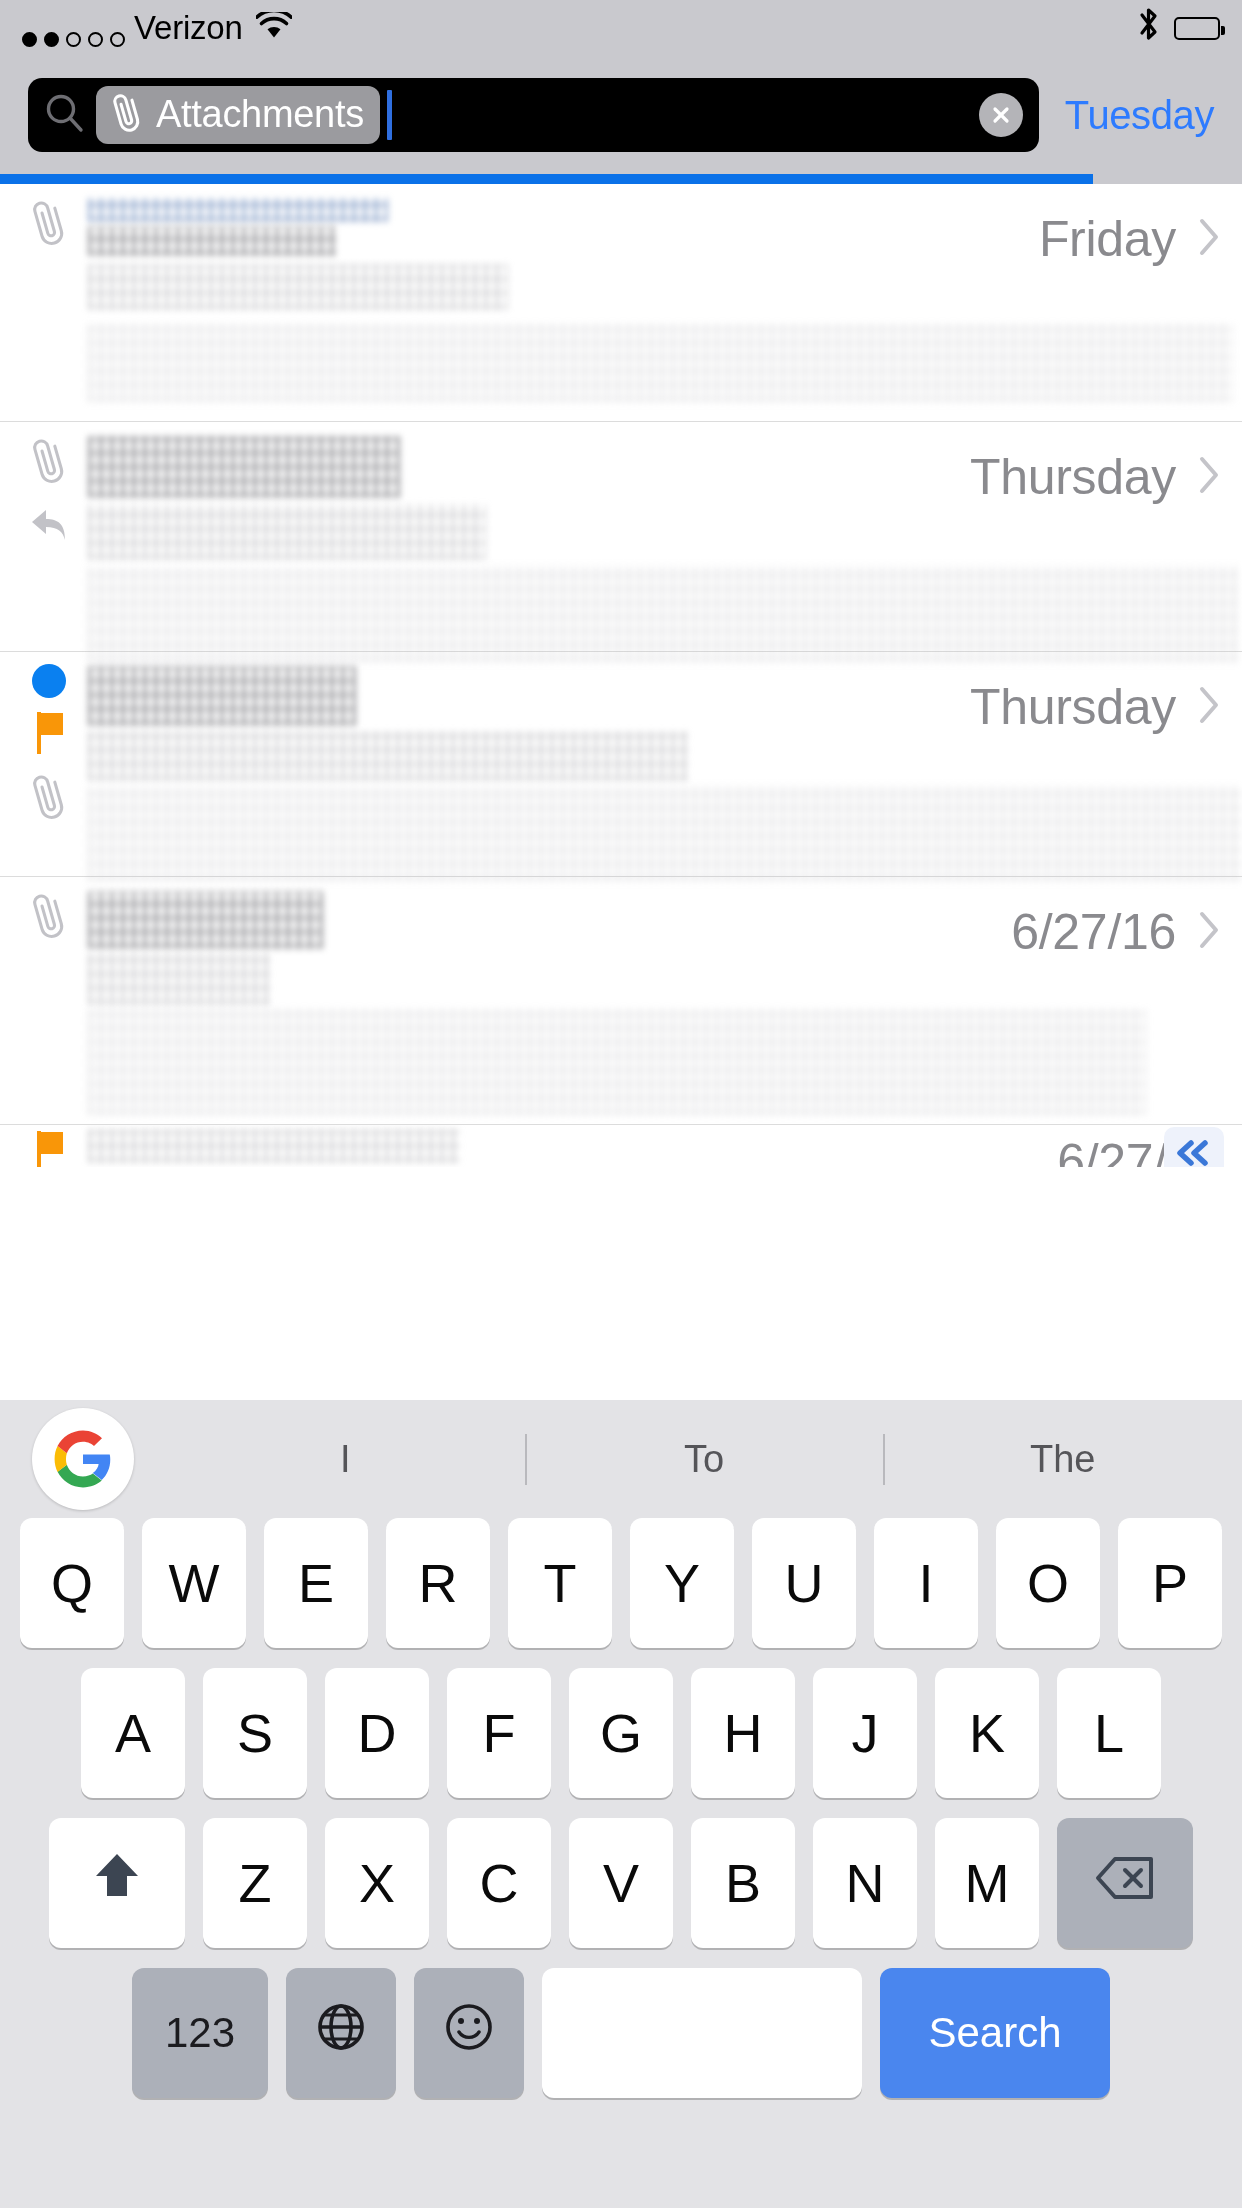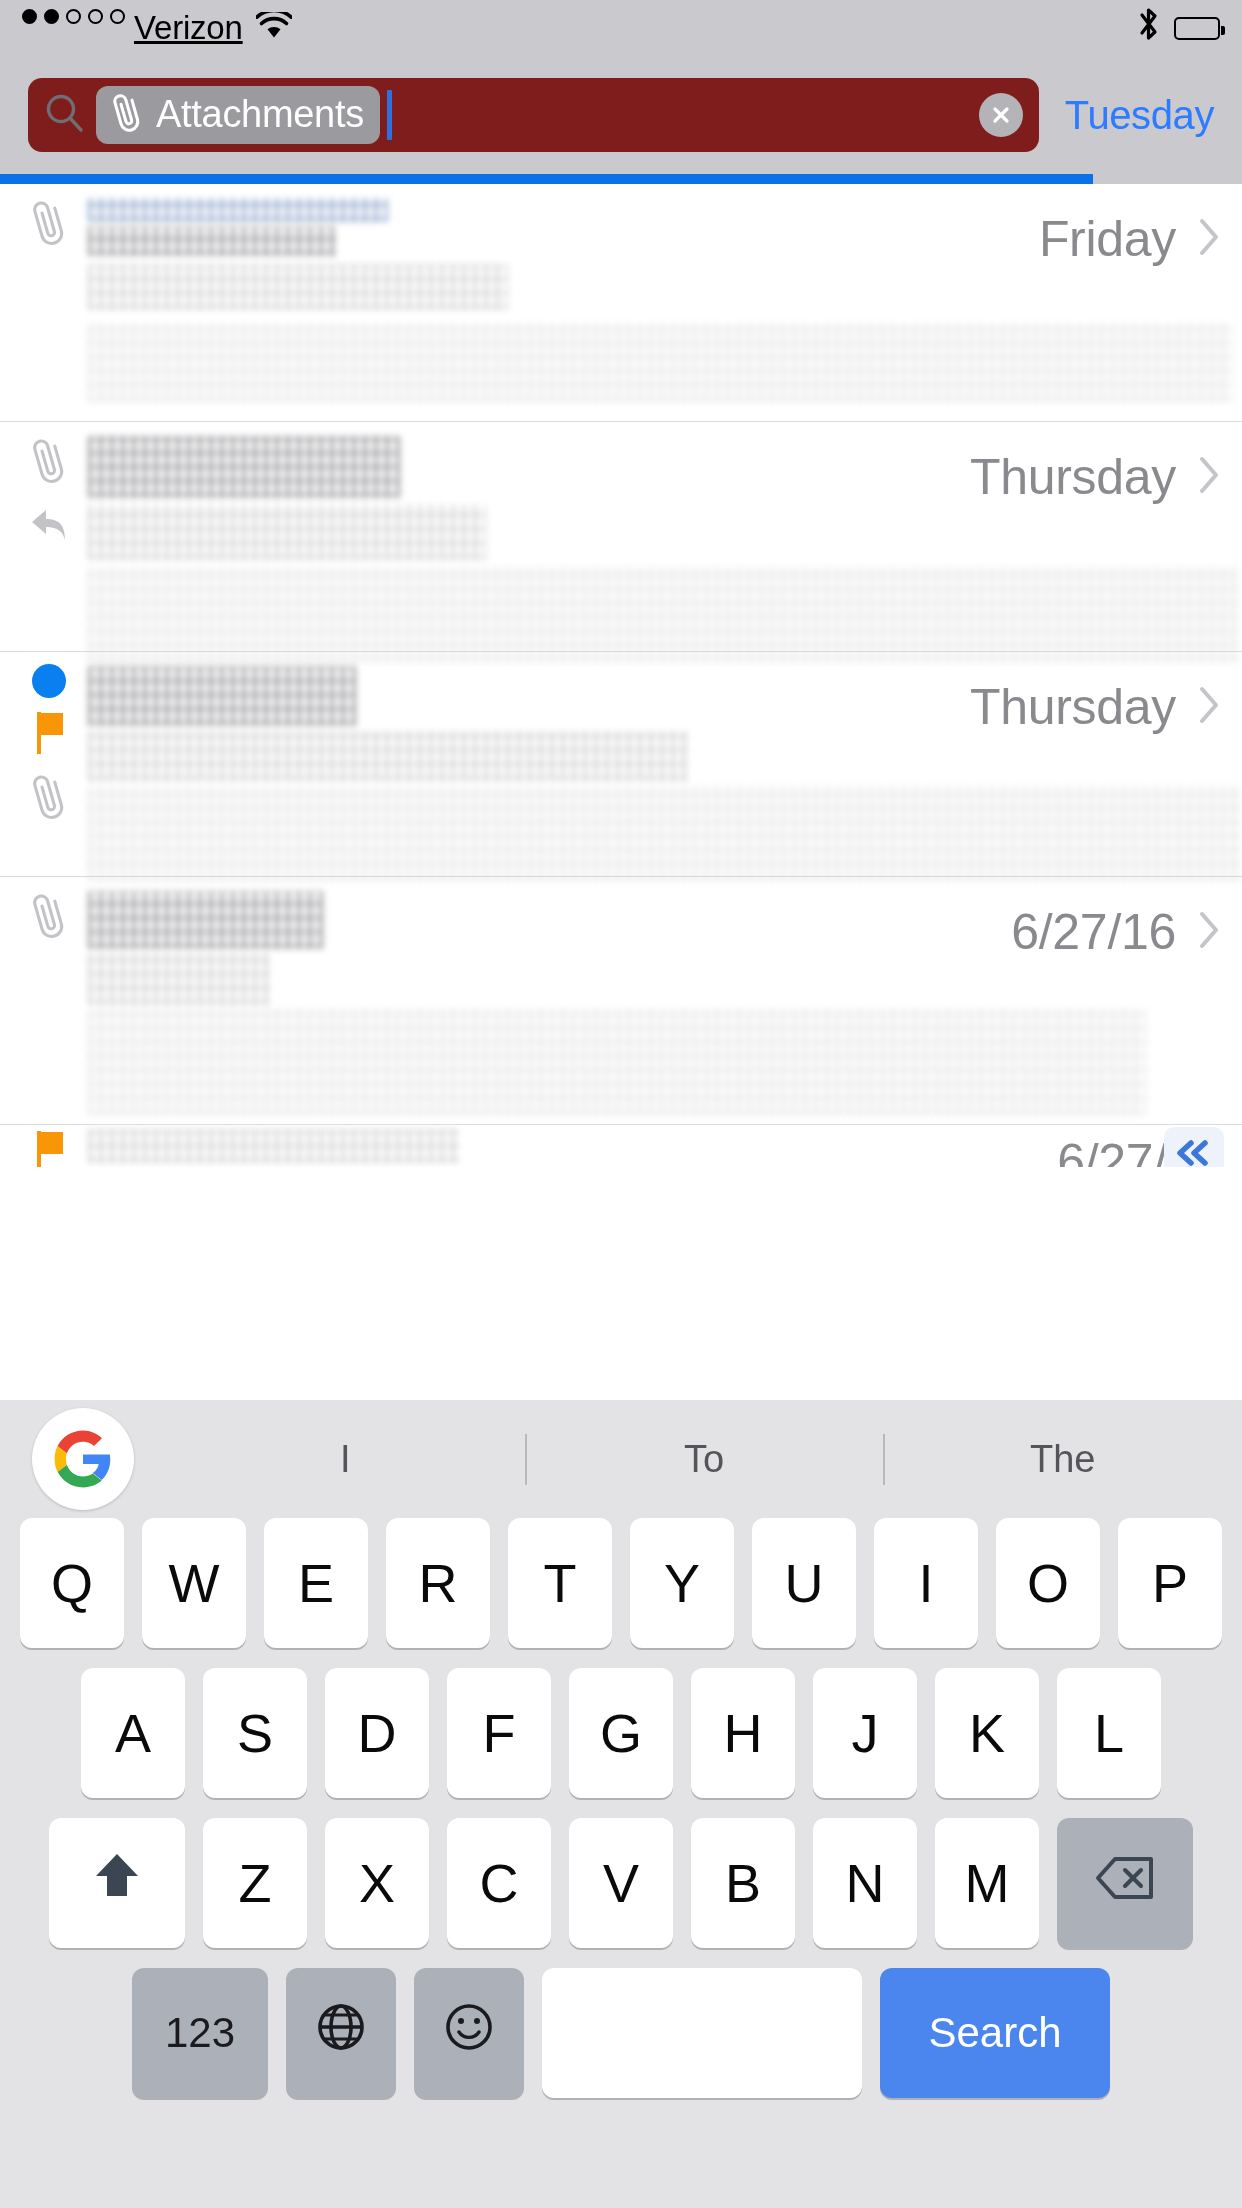--- a/index.html
+++ b/index.html
@@ -11,21 +11,21 @@
     overflow:hidden;
   }
   #screen { position:relative; width:1242px; height:2208px; background:#fff; }
 
   
   .statusbar {
     position:absolute; top:0; left:0; width:1242px; height:56px;
     background:#c9c9ce; display:flex; align-items:center;
     padding:0 22px; font-size:33px; color:#000;
   }
-  .sb-left { display:flex; align-items:flex-start; gap:9px;text-decoration:underline; }
+  .sb-left { display:flex; align-items:flex-end; gap:9px; }
   .dots { display:flex; align-items:center; gap:7px; }
   .dot { width:15px; height:15px; border-radius:50%; border:2px solid #000; }
   .dot.filled { background:#000; }
   .carrier { font-size:33px; letter-spacing:-0.2px; }
   .wifi { margin-left:4px; display:block; }
   .sb-center {
     position:absolute; left:0; right:0; text-align:center;
     font-size:33px; font-weight:bold; pointer-events:none;
   }
   .sb-right { margin-left:auto; display:flex; align-items:center; gap:14px; z-index:2;}
@@ -38,21 +38,21 @@
     width:4px; height:9px; background:#000; border-radius:0 2px 2px 0;
   }
   .battery-fill { height:100%; background:#000; border-radius:1px; }
 
   
   .searchbar-wrap {
     position:absolute; top:56px; left:0; width:1242px; height:118px;
     background:#c9c9ce; display:flex; align-items:center; padding:0 28px;
   }
   .searchfield {
-    flex:1; height:74px; background:#7f1d1d; border-radius:14px;
+    flex:1; height:74px; background:#000000; border-radius:14px;
     display:flex; align-items:center; padding:0 16px; position:relative;
   }
   .mag { flex:0 0 auto; margin-right:10px; }
   .token {
     display:flex; align-items:center; gap:12px;
     background:#9b9b9f; border-radius:12px;
     padding:6px 16px 8px 14px; height:58px;
   }
   .token-label { color:#fff; font-size:38px; letter-spacing:-0.3px; }
   .caret {

